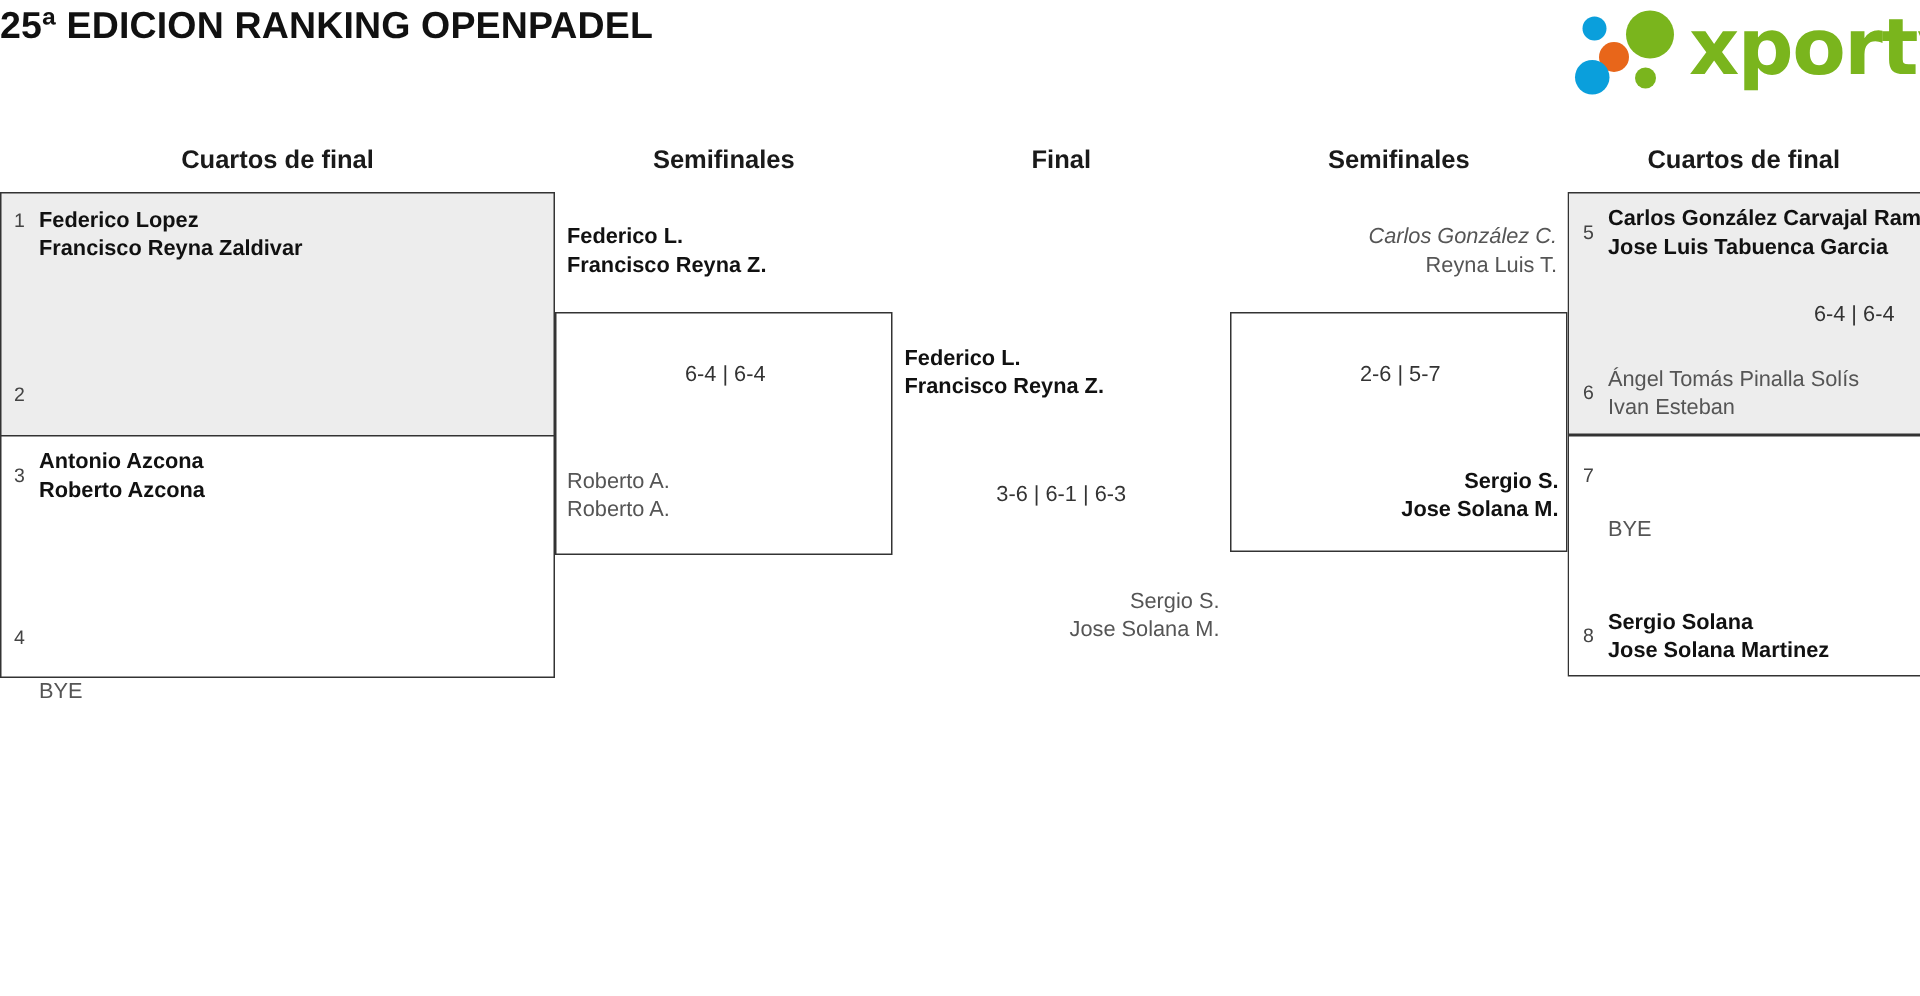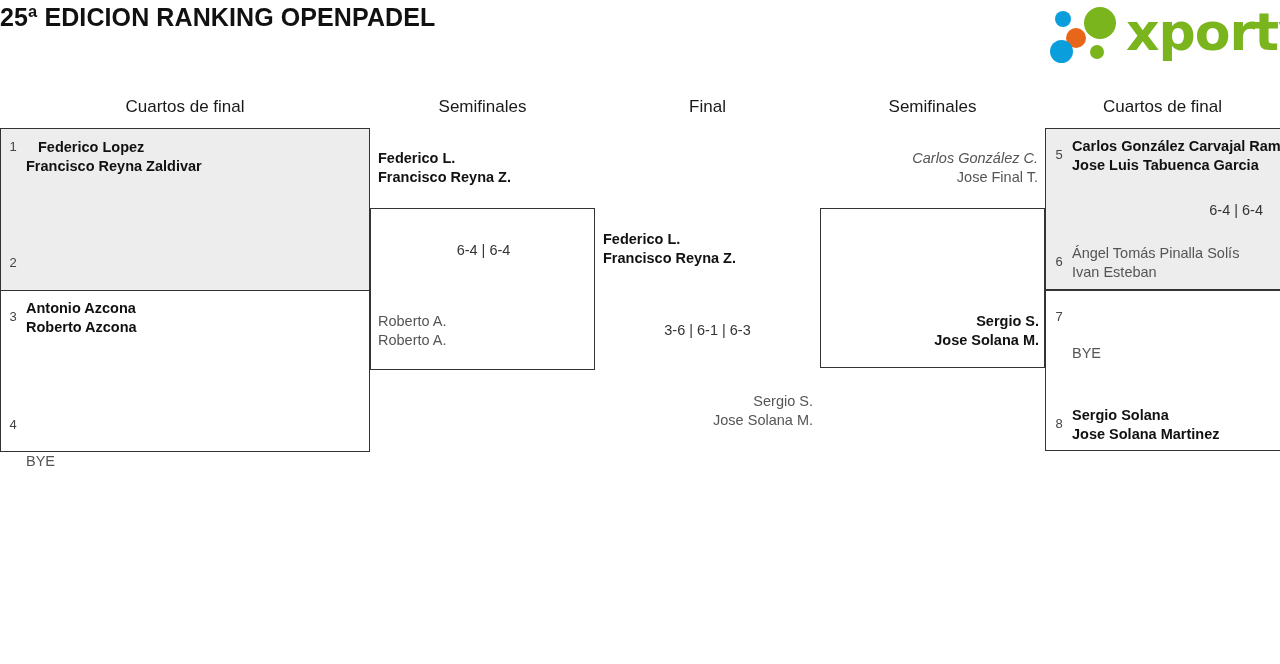--- a/index.html
+++ b/index.html
@@ -25,21 +25,21 @@
   #logo-word{
     position:absolute;left:78px;top:-2px;
     font-size:52px;font-weight:700;color:#7ab51d;
     letter-spacing:-1px;line-height:60px;
     font-family:"DejaVu Sans","Liberation Sans",sans-serif;
   }
 
   
   .round-head{
     position:absolute;top:96px;height:22px;line-height:22px;
-    font-size:17px;font-weight:400;color:#1a1a1a;text-align:center;
+    font-size:17px;font-weight:700;color:#1a1a1a;text-align:center;
     white-space:nowrap;overflow:hidden;
   }
 
   
   .box{position:absolute;border:1px solid #333333;box-sizing:border-box;background:#ffffff;}
   .box.grey{background:#ededed;}
   .seed{
     position:absolute;font-size:13px;color:#444444;
     width:20px;text-align:center;line-height:15px;
   }
@@ -87,21 +87,21 @@
 <div class="round-head" style="left:370px;width:225px;">Semifinales</div>
 
 <div class="round-head" style="left:595px;width:225px;">Final</div>
 
 <div class="round-head" style="left:820px;width:225px;">Semifinales</div>
 
 <div class="round-head" style="left:1045px;width:235px;text-align:center;">Cuartos de final</div>
 
 <div class="box grey" style="left:0px;top:128px;width:370px;height:163px;">
   <span class="seed" style="left:2px;top:10px;">1</span>
-  <span class="team win l-align" style="left:25px;top:9px;margin-left:12px;">Federico Lopez</span>
+  <span class="team win l-align" style="left:25px;top:9px;">Federico Lopez</span>
   <span class="team win l-align" style="left:25px;top:28px;">Francisco Reyna Zaldivar</span>
 
   <span class="seed" style="left:2px;top:126px;">2</span>
   <span class="team bye l-align" style="left:25px;top:125px;">BYE</span>
 </div>
 
 <div class="box" style="left:0px;top:290px;width:370px;height:162px;">
   <span class="seed" style="left:2px;top:18px;">3</span>
   <span class="team win l-align" style="left:25px;top:8px;">Antonio Azcona</span>
   <span class="team win l-align" style="left:25px;top:27px;">Roberto Azcona</span>
@@ -122,23 +122,24 @@
 
 <span class="team win l-align" style="left:603px;top:230px;">Federico L.</span>
 <span class="team win l-align" style="left:603px;top:249px;">Francisco Reyna Z.</span>
 
 <span class="score" style="left:595px;top:321px;width:225px;text-align:center;">3-6 | 6-1 | 6-3</span>
 
 <span class="team lose r-align" style="left:595px;top:392px;width:218px;text-align:right;">Sergio S.</span>
 <span class="team lose r-align" style="left:595px;top:411px;width:218px;text-align:right;">Jose Solana M.</span>
 
 <span class="team lose r-align" style="left:820px;top:149px;width:218px;text-align:right;font-style:italic;">Carlos González C.</span>
-<span class="team lose r-align" style="left:820px;top:168px;width:218px;text-align:right;">Jose Final T.</span>
+<span class="team lose r-align" style="left:820px;top:168px;width:218px;text-align:right;">Reyna Luis T.</span>
 
 <div class="box" style="left:820px;top:208px;width:225px;height:160px;">
+  <span class="score" style="left:0px;top:32px;width:225px;text-align:center;">2-6 | 5-7</span>
 
   <span class="team win r-align" style="left:0px;top:103px;width:218px;text-align:right;">Sergio S.</span>
   <span class="team win r-align" style="left:0px;top:122px;width:218px;text-align:right;">Jose Solana M.</span>
 </div>
 
 <div id="right-col">
 
   <div class="box grey" style="left:0px;top:128px;width:370px;height:162px;">
     <span class="seed" style="left:3px;top:18px;">5</span>
     <span class="team win l-align" style="left:26px;top:27px;">Jose Luis Tabuenca Garcia</span>

